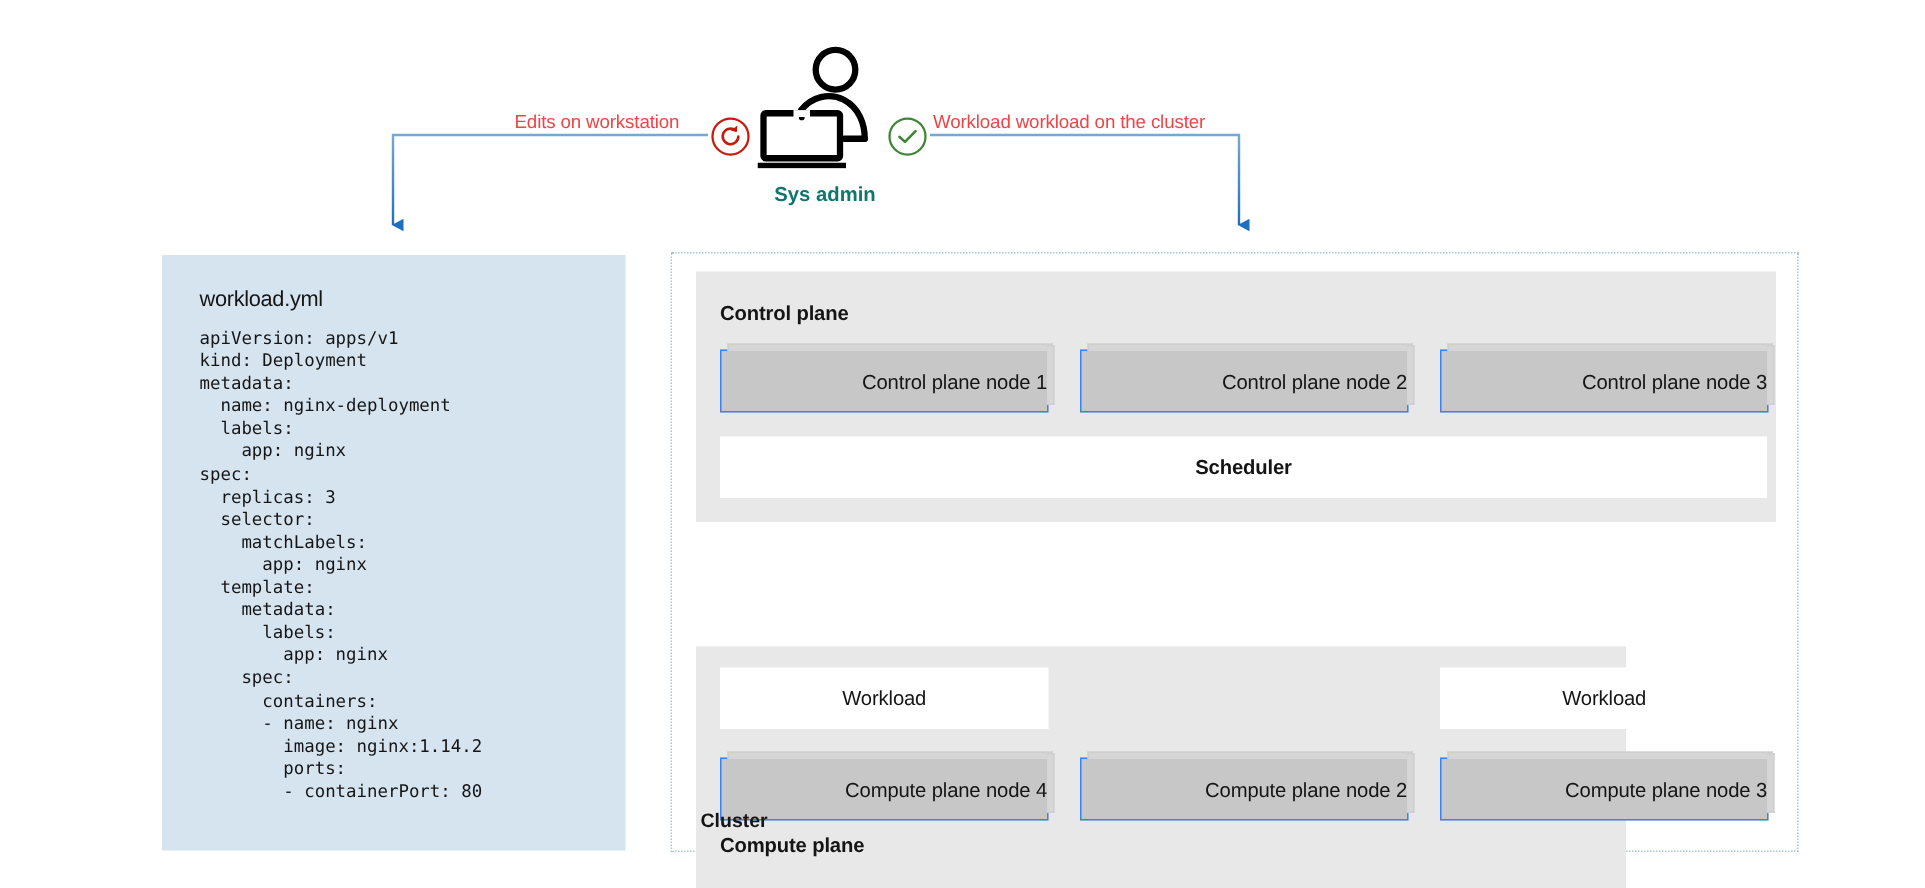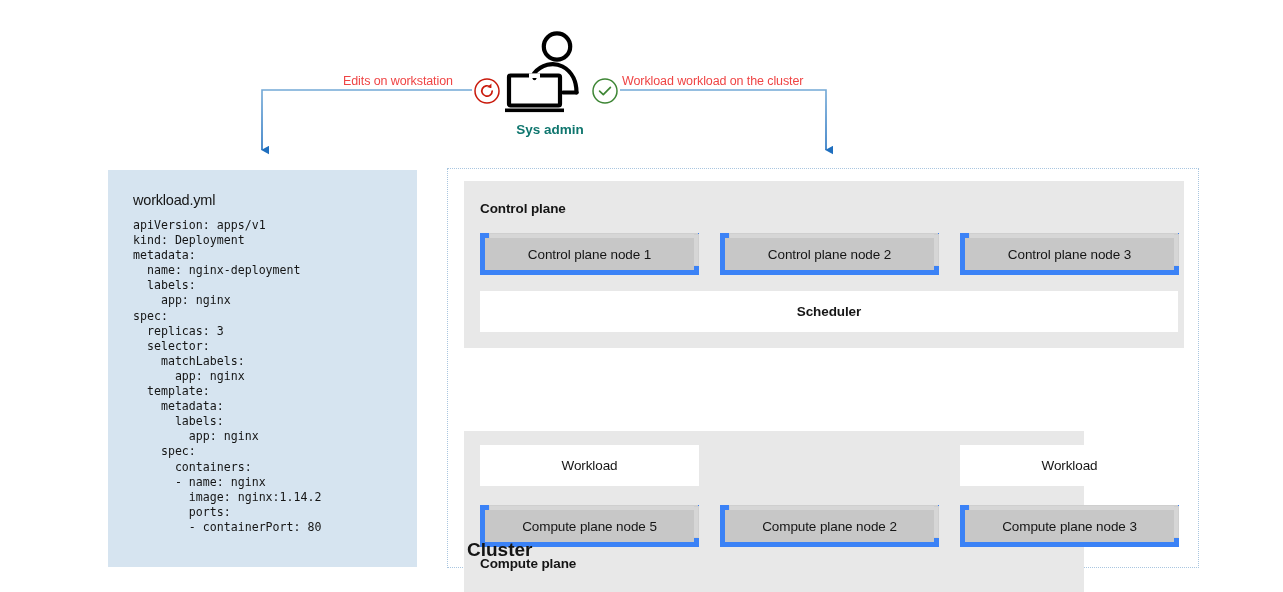--- a/index.html
+++ b/index.html
@@ -75,21 +75,21 @@
   #cluster-box {
     left: 447px; top: 168px;
     width: 752px; height: 400px;
     border: 1.5px dotted #a9c6e0;
     background: #ffffff;
     box-sizing: border-box;
   }
   #cluster-label {
     position: absolute;
     left: 19px; top: 370px;
-    font-size: 19px;
+    font-size: 13px;
     font-weight: bold;
     color: #151515;
   }
 
   .plane {
     position: absolute;
     background: #e8e8e8;
   }
   #control-plane { left: 16px; top: 12px; width: 720px; height: 167px; }
   #compute-plane { left: 16px; top: 215px; width: 620px; height: 161px; margin-top: 47px; }
@@ -102,25 +102,25 @@
     letter-spacing: -0.1px;
   }
   #control-plane-label { left: 16px; top: 20px; }
   #compute-plane-label { left: 16px; top: 125px; }
 
   
   .node {
     position: absolute;
     height: 42px;
     background: #c7c7c7;
-    border: 5px solid #3b82f6;
+    border: 1px solid #3b82f6;
     box-sizing: border-box;
     display: flex;
     align-items: center;
-    justify-content: center;
+    justify-content: flex-end;
     font-size: 13.5px;
     color: #151515;
     letter-spacing: -0.1px;
   }
   .node::before {
     content: "";
     position: absolute;
     left: 4px; right: -4px;
     top: -5px;
     height: 5px;
@@ -280,21 +280,21 @@
 
     <div class="plane" id="compute-plane">
       <div class="white-box workload-box" id="workload-1">
         <span>Workload</span>
       </div>
       <div class="white-box workload-box" id="workload-2">
         <span>Workload</span>
       </div>
 
       <div class="node" style="left:16px; top:74px; width:219px;">
-        <span class="node-text">Compute plane node 5</span>
+        <span class="node-text">Compute plane node 4</span>
       </div>
       <div class="node" style="left:256px; top:74px; width:219px;">
         <span class="node-text">Compute plane node 2</span>
       </div>
       <div class="node" style="left:496px; top:74px; width:219px;">
         <span class="node-text">Compute plane node 3</span>
       </div>
 
       <div class="plane-label" id="compute-plane-label">Compute plane</div>
     </div>

